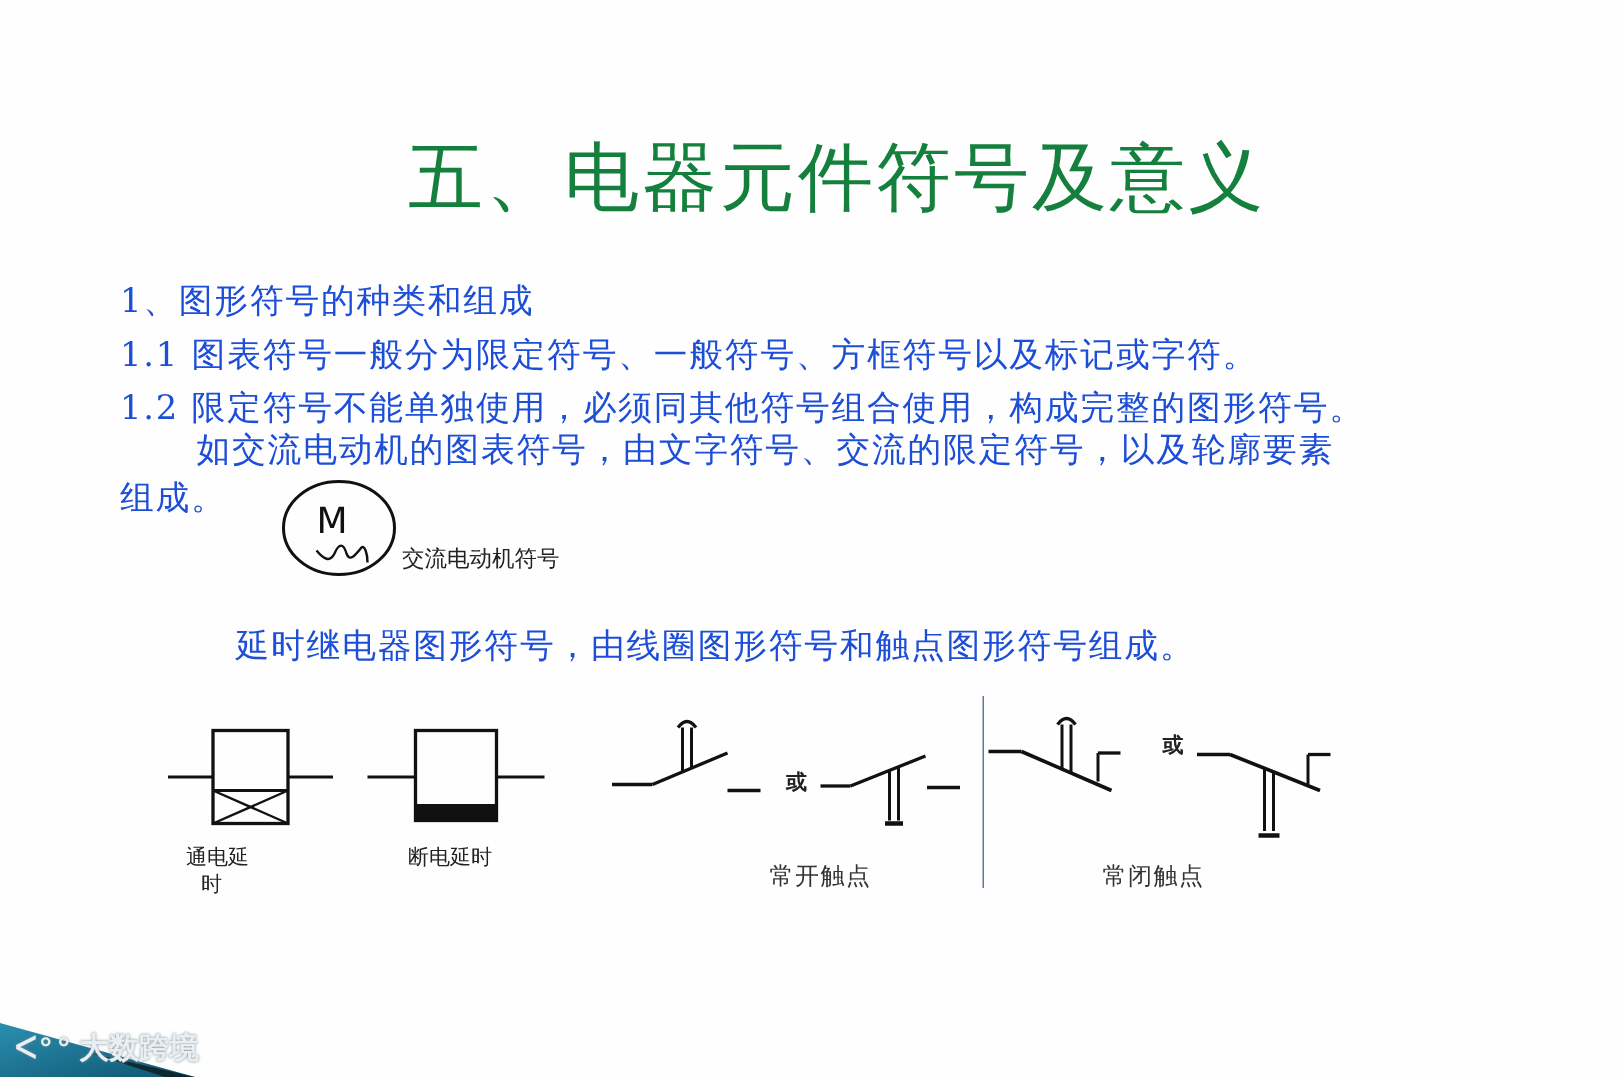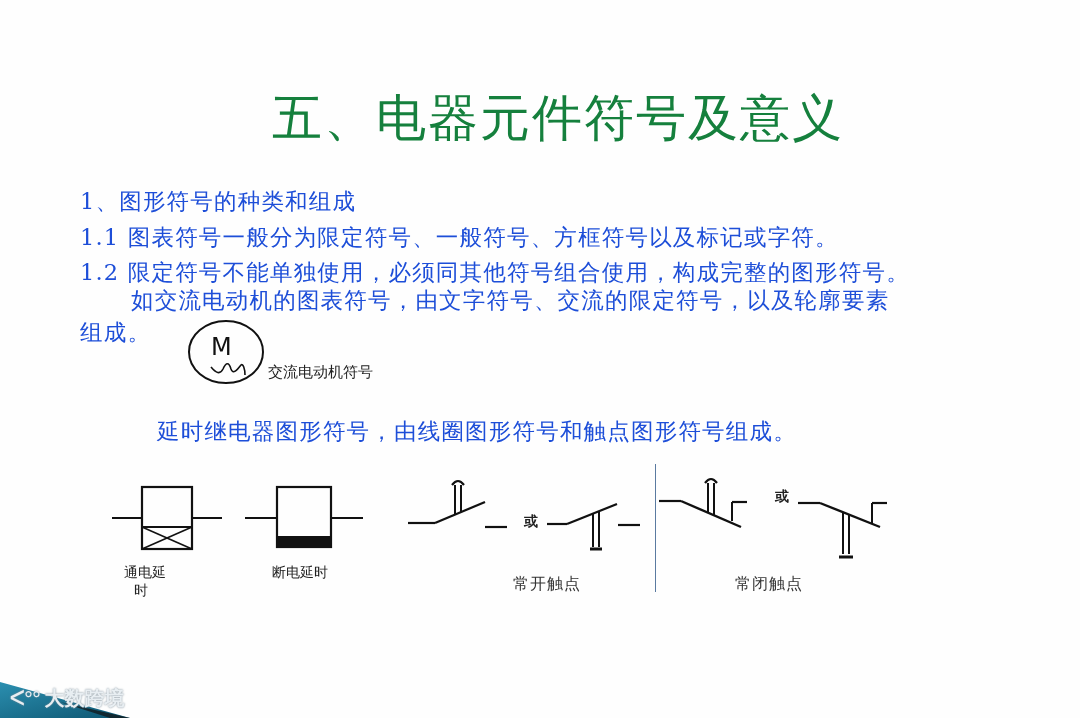--- a/index.html
+++ b/index.html
@@ -26,21 +26,21 @@
   .mid-label {
     position: absolute; font-family: "DejaVu Sans", "Liberation Sans", sans-serif;
     font-size: 16px; color: #333; letter-spacing: 1px;
   }
   svg { position: absolute; overflow: visible; }
   .watermark {
     position: absolute; left: 0; bottom: 0; width: 150px; height: 50px;
   }
   .watermark-text {
     position: absolute; left: 10px; top: 685px;
-    font-family: Liberation Serif, serif;
+    font-family: Liberation Mono, monospace;
     font-size: 20px; font-weight: bold; color: #e8eef2;
     text-shadow: 0 0 2px #7a8a95; letter-spacing: 0px; white-space: nowrap;
   }
 </style>
 </head>
 <body>
 
 <div class="title">五、电器元件符号及意义</div>
 
 <div class="line" style="left:80px; top:186px;">1、图形符号的种类和组成</div>

